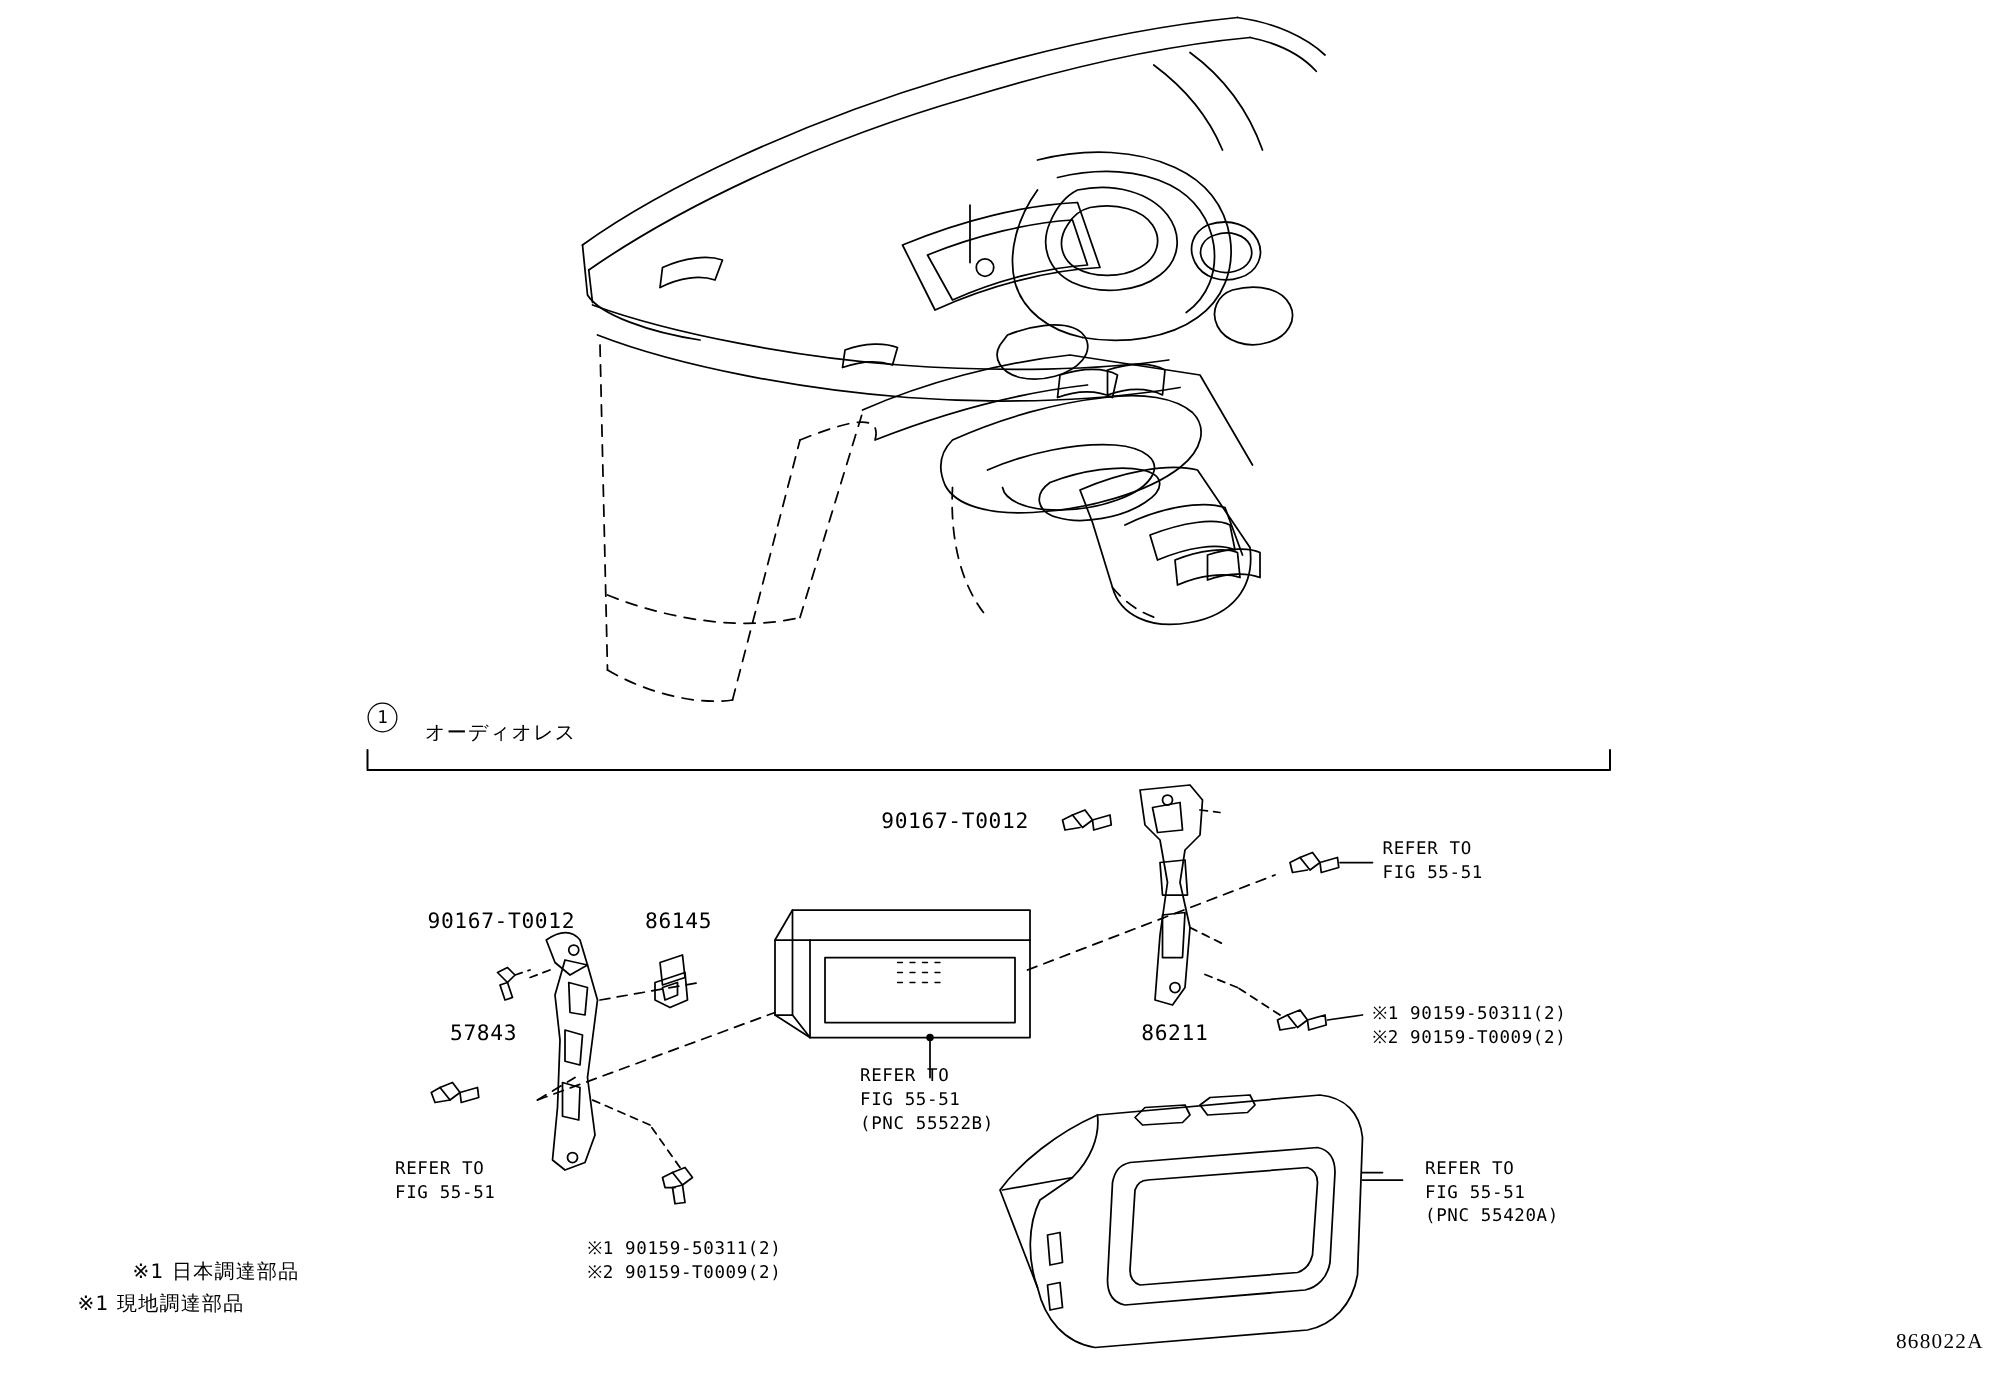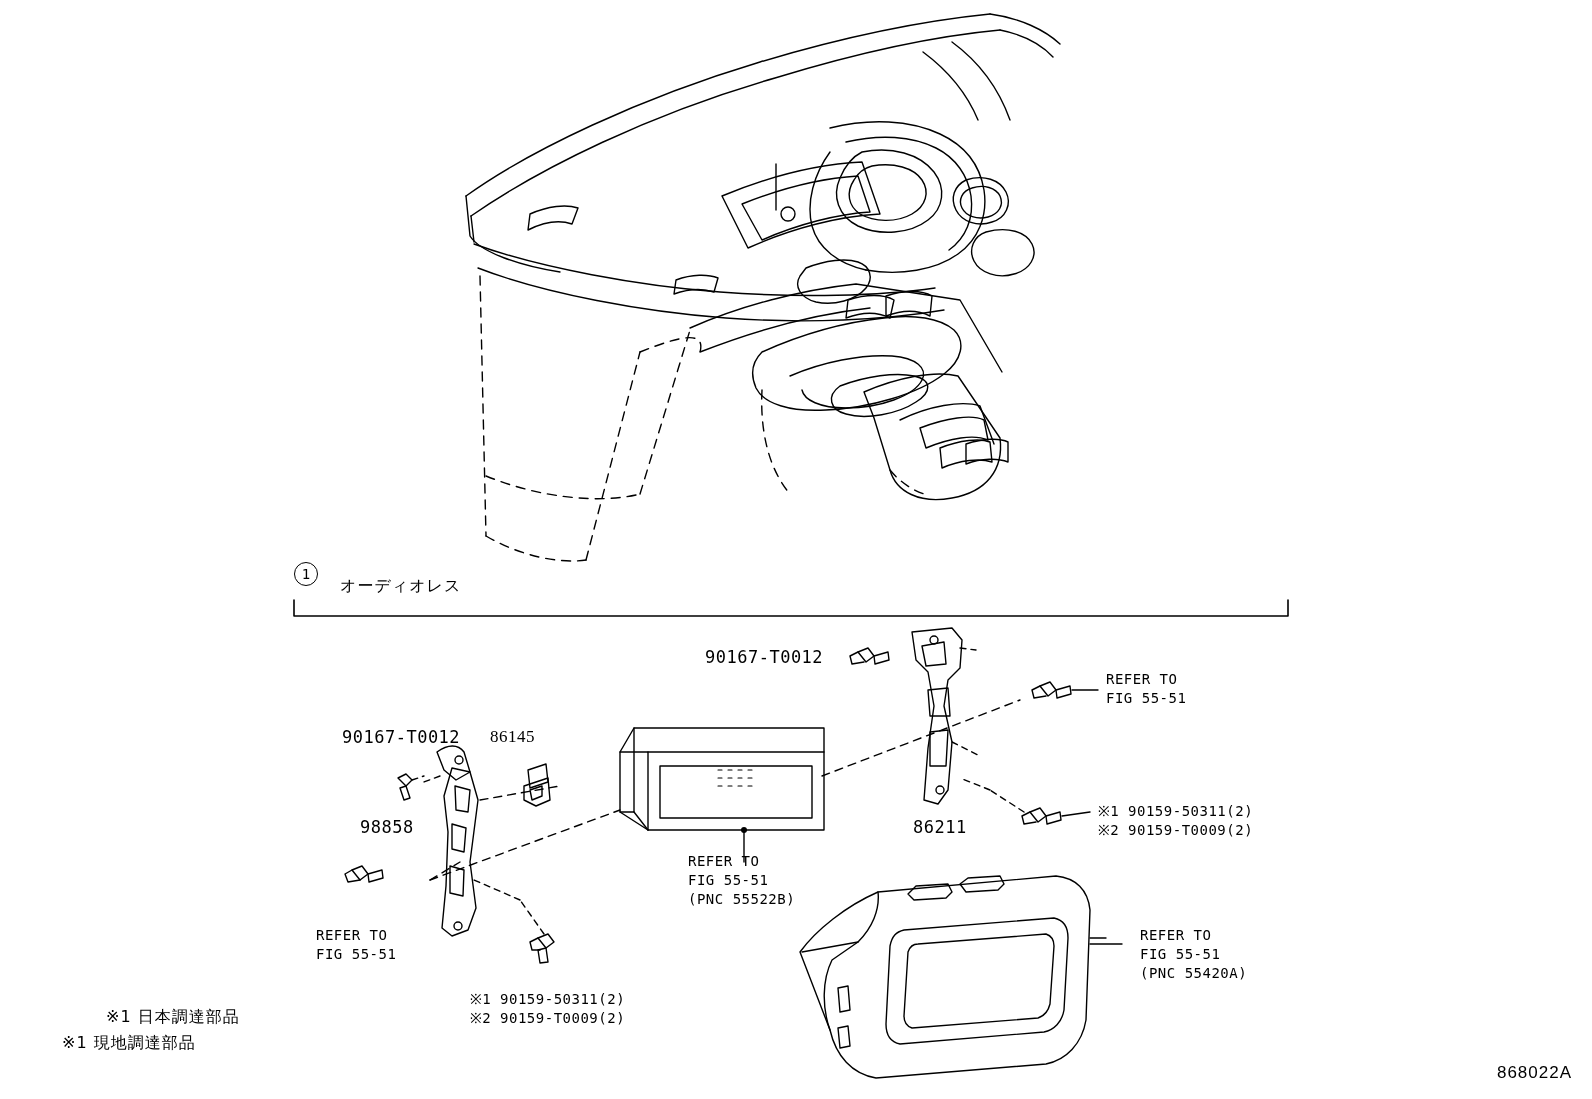--- a/index.html
+++ b/index.html
@@ -55,23 +55,23 @@
     border: 1.3px solid #000;
     border-radius: 50%;
     font-family: "DejaVu Sans Mono", monospace;
     font-size: 14px;
     text-align: center;
     line-height: 22px;
     background: #fff;
   }
   #figno {
     position: absolute;
-    right: 20px;
+    right: 5px;
     bottom: 16px;
-    font-family: Liberation Sans, sans-serif;
+    font-family: Liberation Serif, serif;
     font-size: 17px;
     letter-spacing: 1px;
   }
 </style>
 </head>
 <body>
 
 <div id="sheet">
 
   <svg class="art" viewBox="0 0 1592 1099">
@@ -222,23 +222,23 @@
 
       <path d="M1090 944 L 1122 944"></path>
 
     </g>
   </svg>
 
   <div class="callout-num" style="left:294px; top:562px;">1</div>
   <div class="lbl jp" style="left:340px; top:564px;margin-top:11px;">オーディオレス</div>
 
   <div class="lbl code" style="left:705px; top:646px;">90167-T0012</div>
-  <div class="lbl code" style="left:490px; top:726px;font-family:Liberation Serif, serif;">86145</div>
+  <div class="lbl code" style="left:516px; top:726px;">86145</div>
   <div class="lbl code" style="left:342px; top:726px;">90167-T0012</div>
-  <div class="lbl code" style="left:360px; top:816px;">98858</div>
+  <div class="lbl code" style="left:360px; top:816px;">57843</div>
   <div class="lbl code" style="left:913px; top:816px;text-align:center;">86211</div>
 
   <div class="lbl multi" style="left:1106px; top:670px;">REFER TO
 FIG 55-51</div>
   <div class="lbl multi" style="left:688px; top:852px;">REFER TO
 FIG 55-51
 (PNC 55522B)</div>
   <div class="lbl multi" style="left:316px; top:926px;">REFER TO
 FIG 55-51</div>
   <div class="lbl multi" style="left:1140px; top:926px;">REFER TO

